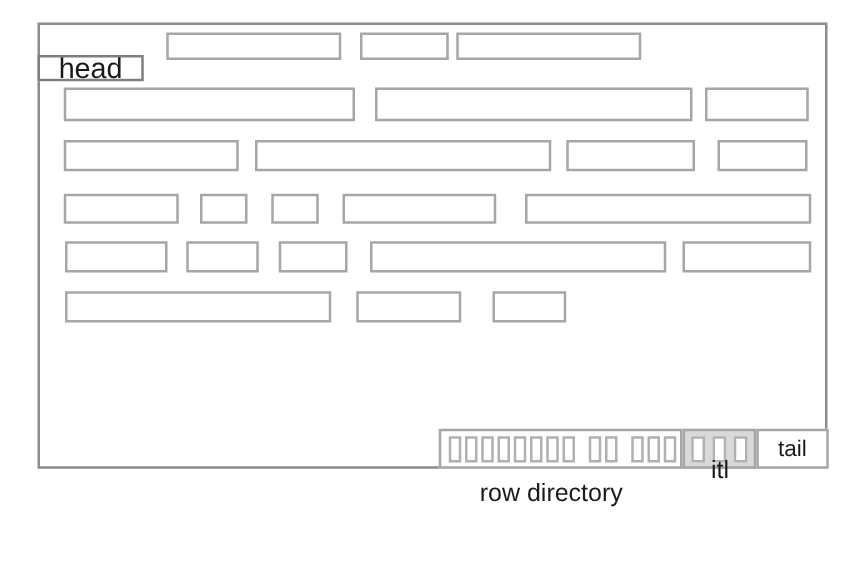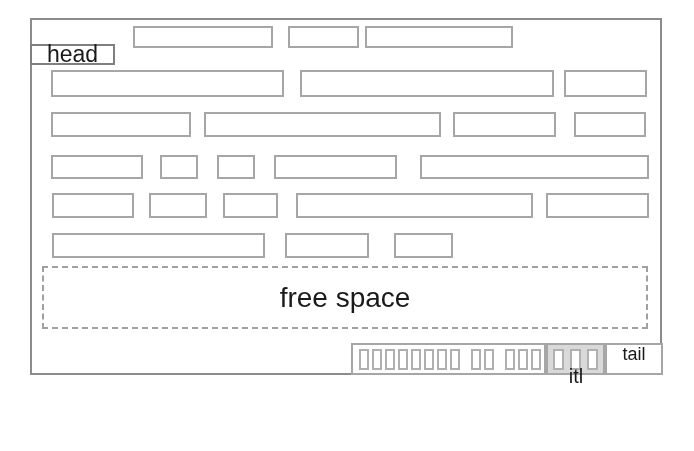--- a/index.html
+++ b/index.html
@@ -17,21 +17,21 @@
   }
   .rowpiece{border:2px solid var(--border-box,#a6a6a6);background:#fff;}
   .freespace{
     border:2px dashed var(--border-dashed,#a0a0a0);background:#fff;
     display:flex;align-items:center;justify-content:center;
     font-size:28px;line-height:1;
   }
   .stripbox{border:2px solid var(--border-box,#9c9c9c);background:#fff;}
   .rdbox{display:flex;align-items:center;padding-left:6px;}
   .itlbox{background:var(--itl-fill,#d9d9d9);display:flex;align-items:center;justify-content:center;gap:6px;}
-  .tailbox{display:flex;justify-content:center;font-size:18px;line-height:1;}
+  .tailbox{display:flex;align-items:center;justify-content:center;font-size:18px;line-height:1;}
   .cell{
     box-sizing:border-box;width:10px;height:21px;flex:0 0 auto;
     border:2px solid var(--cell-border,#b0b0b0);background:#fff;margin-right:3px;
   }
   .groupgap{width:8px;flex:0 0 auto;}
   .caption{position:absolute;font-size:20px;line-height:1.1;transform:translateX(-50%);white-space:nowrap;}
 </style>
 </head>
 <body>
 
@@ -62,23 +62,20 @@
       <div class="abs rowpiece" style="left: 546px; top: 193px; width: 103px; height: 25px;"></div>
       <div class="abs rowpiece" style="left: 52px; top: 233px; width: 213px; height: 25px;"></div>
       <div class="abs rowpiece" style="left: 285px; top: 233px; width: 84px; height: 25px;"></div>
       <div class="abs rowpiece" style="left: 394px; top: 233px; width: 59px; height: 25px;"></div>
     </div>
 
   <div class="abs headbox" style="left: 30px; top: 18px; width: 85px; height: 21px; margin-top: 26px;">
     <span>head</span>
   </div>
 
-  <div class="abs freespace" style="left: 42px; top: 266px; width: 606px; height: 63px;">
-    <span>free space</span>
-  </div>
 
   <div class="abs stripbox rdbox" id="rdBox" style="left: 351px; top: 343px; width: 195px; height: 32px;">
       <div class="cell"></div>
       <div class="cell"></div>
       <div class="cell"></div>
       <div class="cell"></div>
       <div class="cell"></div>
       <div class="cell"></div>
       <div class="cell"></div>
       <div class="cell"></div>
@@ -94,16 +91,17 @@
   <div class="abs stripbox itlbox" id="itlBox" style="left: 546px; top: 343px; width: 59px; height: 32px;">
       <div class="cell" style="margin-right: 0px; width: 11px;"></div>
       <div class="cell" style="margin-right: 0px; width: 11px;"></div>
       <div class="cell" style="margin-right: 0px; width: 11px;"></div>
     </div>
 
   <div class="abs stripbox tailbox" style="left: 605px; top: 343px; width: 58px; height: 32px;">
     <span>tail</span>
   </div>
 
+  <span class="caption" style="left: 441px; top: 384px;">row directory</span>
 
   <span class="caption" style="left: 576px; top: 365px;">itl</span>
 
 </div>
 
 </body></html>

